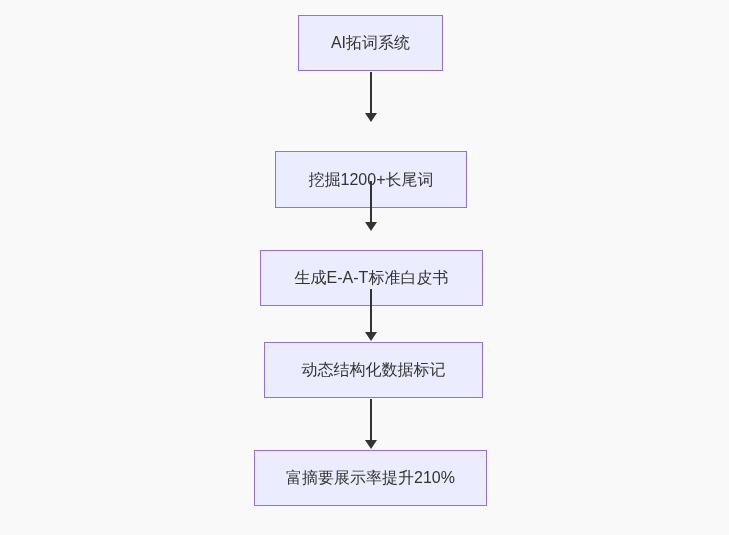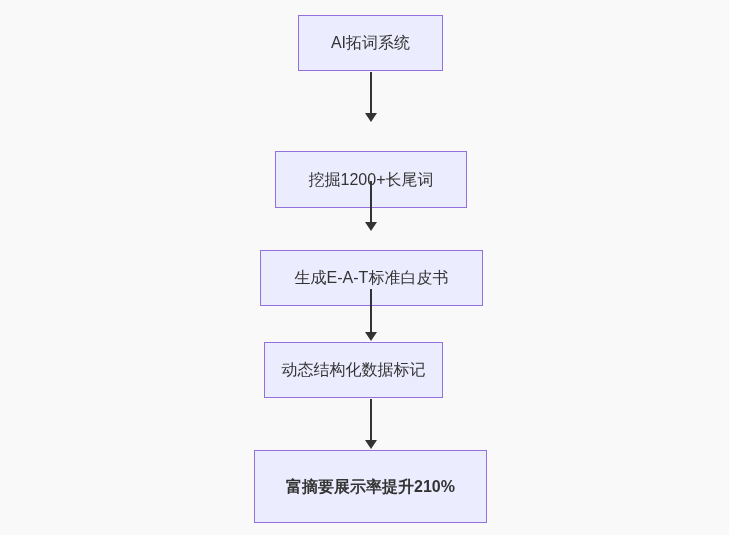--- a/index.html
+++ b/index.html
@@ -30,22 +30,22 @@
     font-size:16px;
     display:flex;
     align-items:center;
     justify-content:center;
     text-align:center;
     line-height:1;
   }
   .node-1{left:298px;top:15px;width:145px;height:56px;}
   .node-2{left:275px;top:123px;width:192px;height:57px;margin-top:28px;}
   .node-3{left:260px;top:232px;width:223px;height:56px;margin-top:18px;}
-  .node-4{left:264px;top:342px;width:179px;height:56px;}
-  .node-5{left:254px;top:450px;width:233px;height:73px;font-weight:bold;}
+  .node-4{left:264px;top:342px;width:219px;height:56px;}
+  .node-5{left:254px;top:450px;width:233px;height:56px;}
   .edge{
     position:absolute;
     left:365px;
     width:12px;
     display:flex;
     flex-direction:column;
     align-items:center;
   }
   .edge .shaft{
     width:2px;

